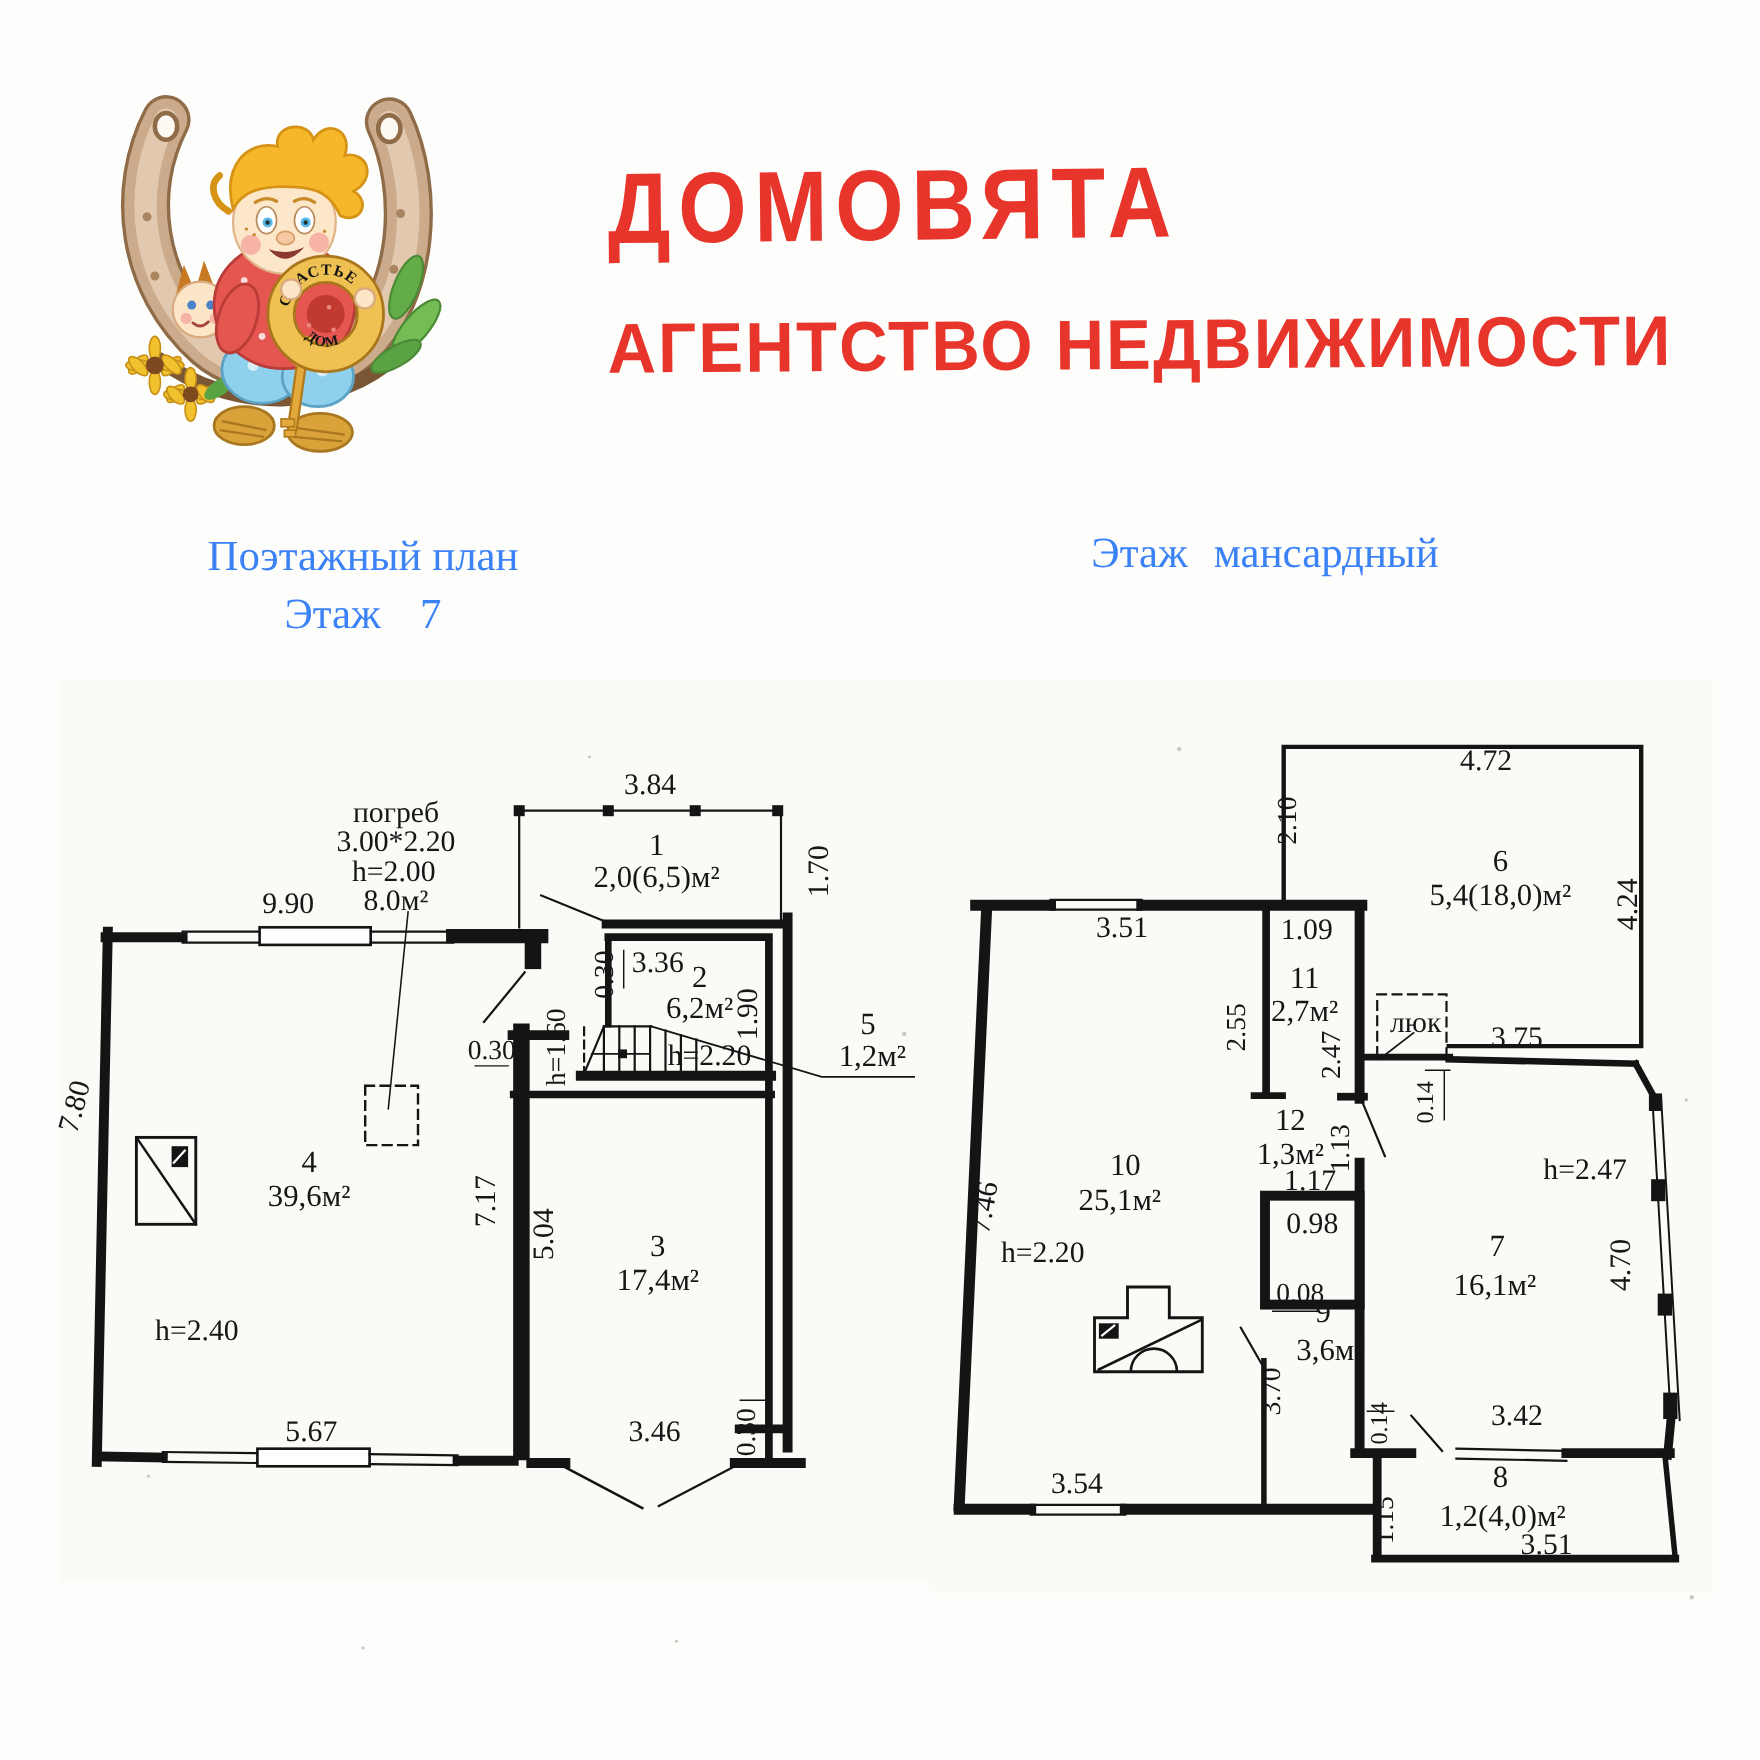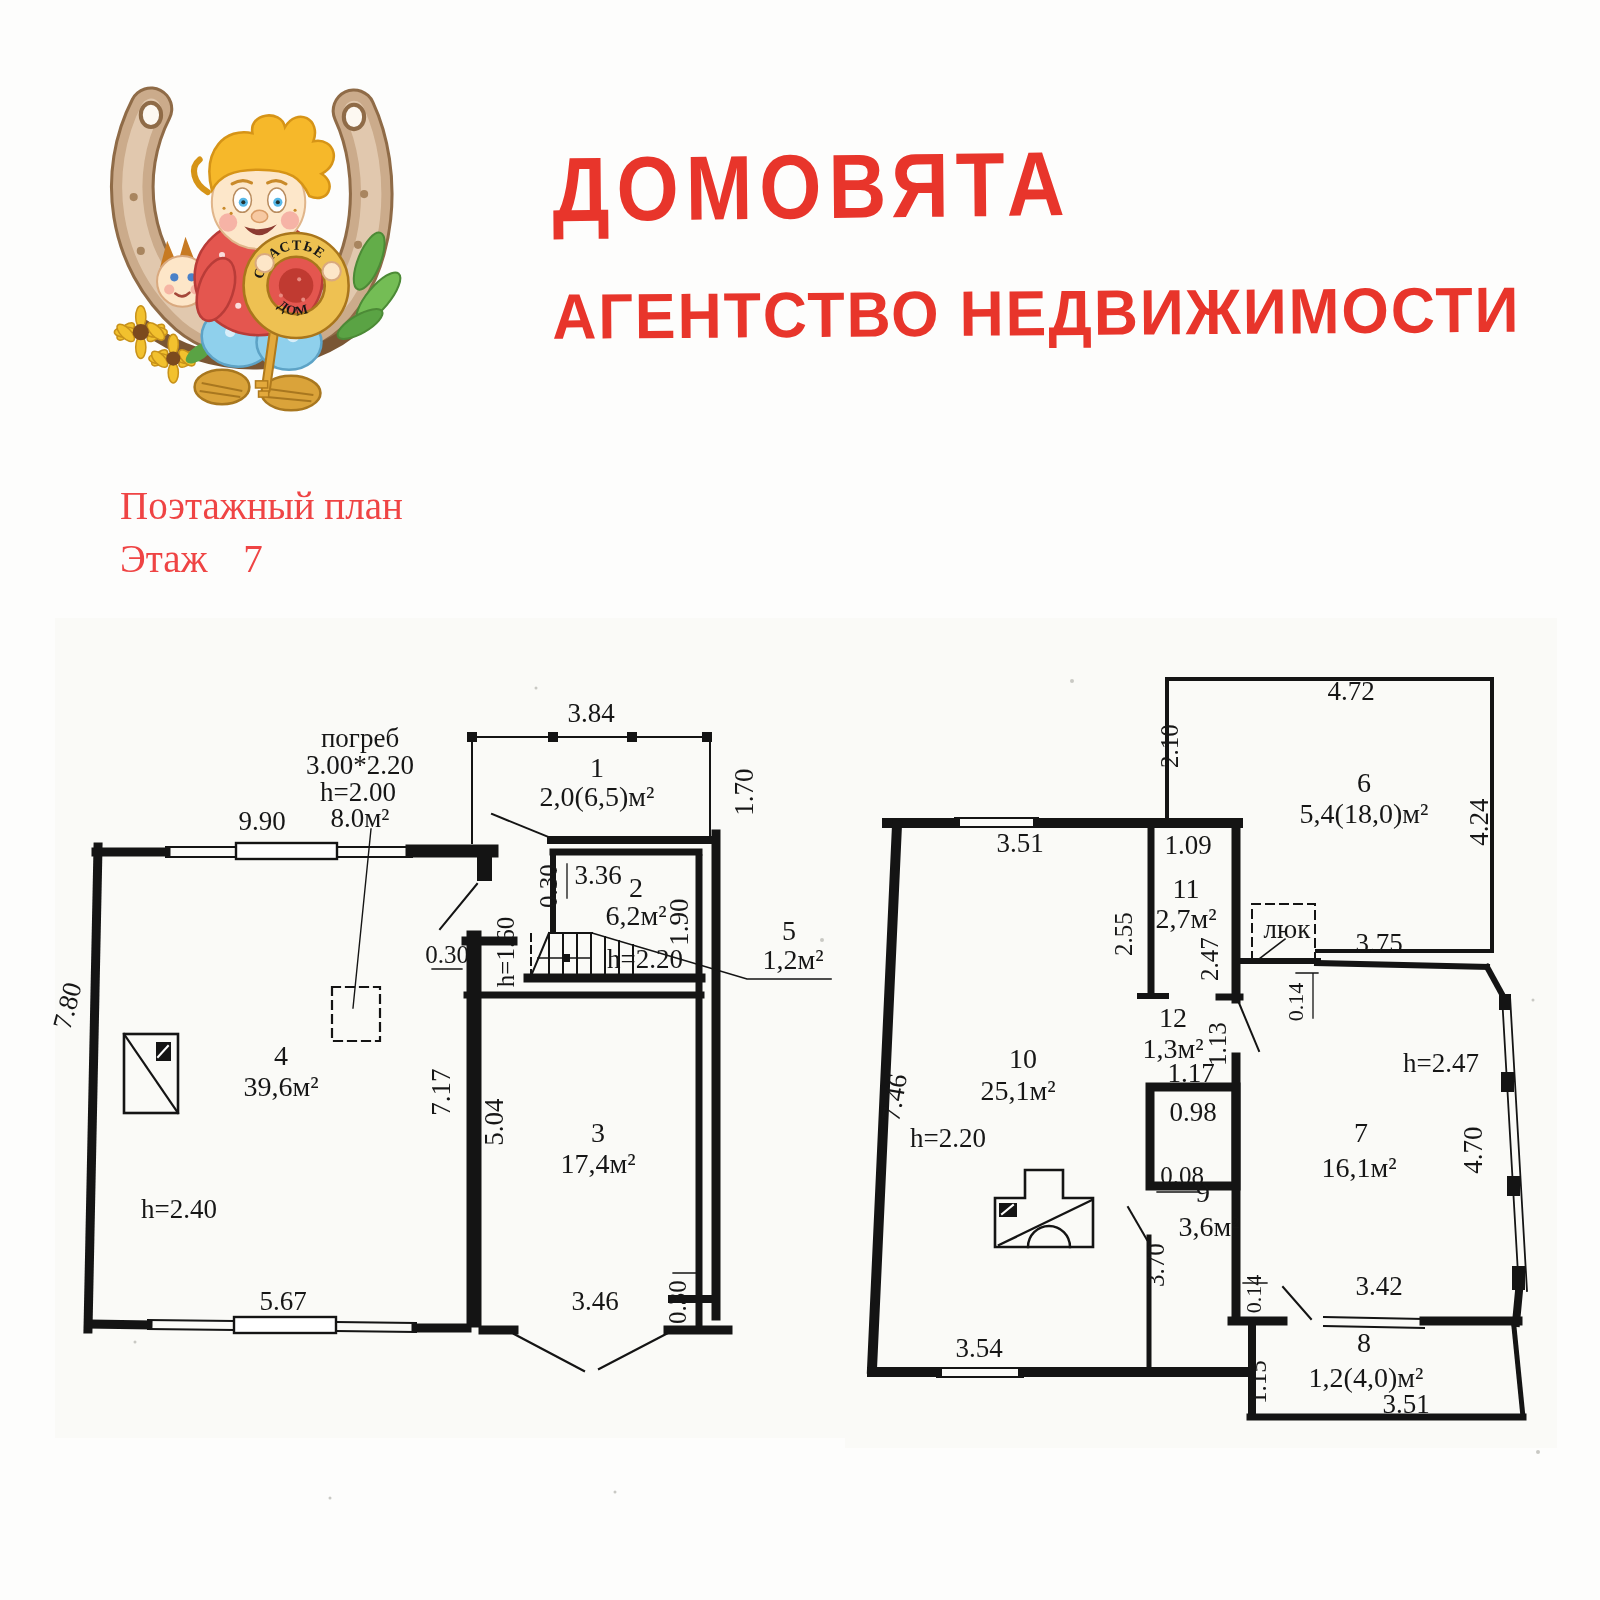--- a/index.html
+++ b/index.html
@@ -4,21 +4,21 @@
 <style>
   html,body{margin:0;padding:0;background:#ffffff;}
   .page{position:relative;width:1600px;height:1600px;background:#fdfdfc;overflow:hidden;
         font-family:"Liberation Serif",serif;color:#161616;}
   .brand-name{position:absolute;left:552px;top:138px;font-family:"Liberation Sans",sans-serif;
         font-weight:bold;font-size:80px;letter-spacing:7px;color:#e8352b;
         transform:scaleY(1.14) rotate(-0.6deg);transform-origin:left top;white-space:nowrap;}
   .brand-sub{position:absolute;left:552px;top:280px;font-family:"Liberation Sans",sans-serif;
         font-weight:bold;font-size:61px;letter-spacing:2px;color:#e8352b;
         transform:scaleY(1.05) rotate(-0.4deg);transform-origin:left top;white-space:nowrap;}
-  .plan-title{position:absolute;font-size:39px;color:#ef4444;line-height:1.35;}
+  .plan-title{position:absolute;font-size:39px;color:#3b82f6;text-align:center;line-height:1.35;}
   .pt-left{left:120px;top:480px;width:420px;}
   .pt-left .l2{word-spacing:26px;}
   .pt-right{left:920px;top:477px;width:460px;word-spacing:14px;}
   svg text{font-family:"Liberation Serif",serif;fill:#161616;}
   .plan-svg{position:absolute;left:0;top:0;}
   .logo{position:absolute;left:88px;top:70px;}
 </style>
 </head>
 <body>
 
@@ -142,20 +142,21 @@
     </g>
   </svg>
 
   <div class="brand-name">ДОМОВЯТА</div>
   <div class="brand-sub">АГЕНТСТВО НЕДВИЖИМОСТИ</div>
 
   <div class="plan-title pt-left">
     <div class="l1">Поэтажный план</div>
     <div class="l2">Этаж 7</div>
   </div>
+  <div class="plan-title pt-right">Этаж мансардный</div>
 
   <svg class="plan-svg" width="1600" height="1600" viewBox="0 0 1600 1600">
 
     <rect x="55" y="618" width="800" height="820" fill="#fafaf7"></rect>
     <rect x="845" y="618" width="712" height="830" fill="#fafaf7"></rect>
     <g fill="#c9c9c4">
       <circle cx="1072" cy="681" r="2"></circle>
         <circle cx="536" cy="688" r="1.5"></circle>
         <circle cx="822" cy="940" r="2"></circle>
       <circle cx="1533" cy="1000" r="1.5"></circle>

